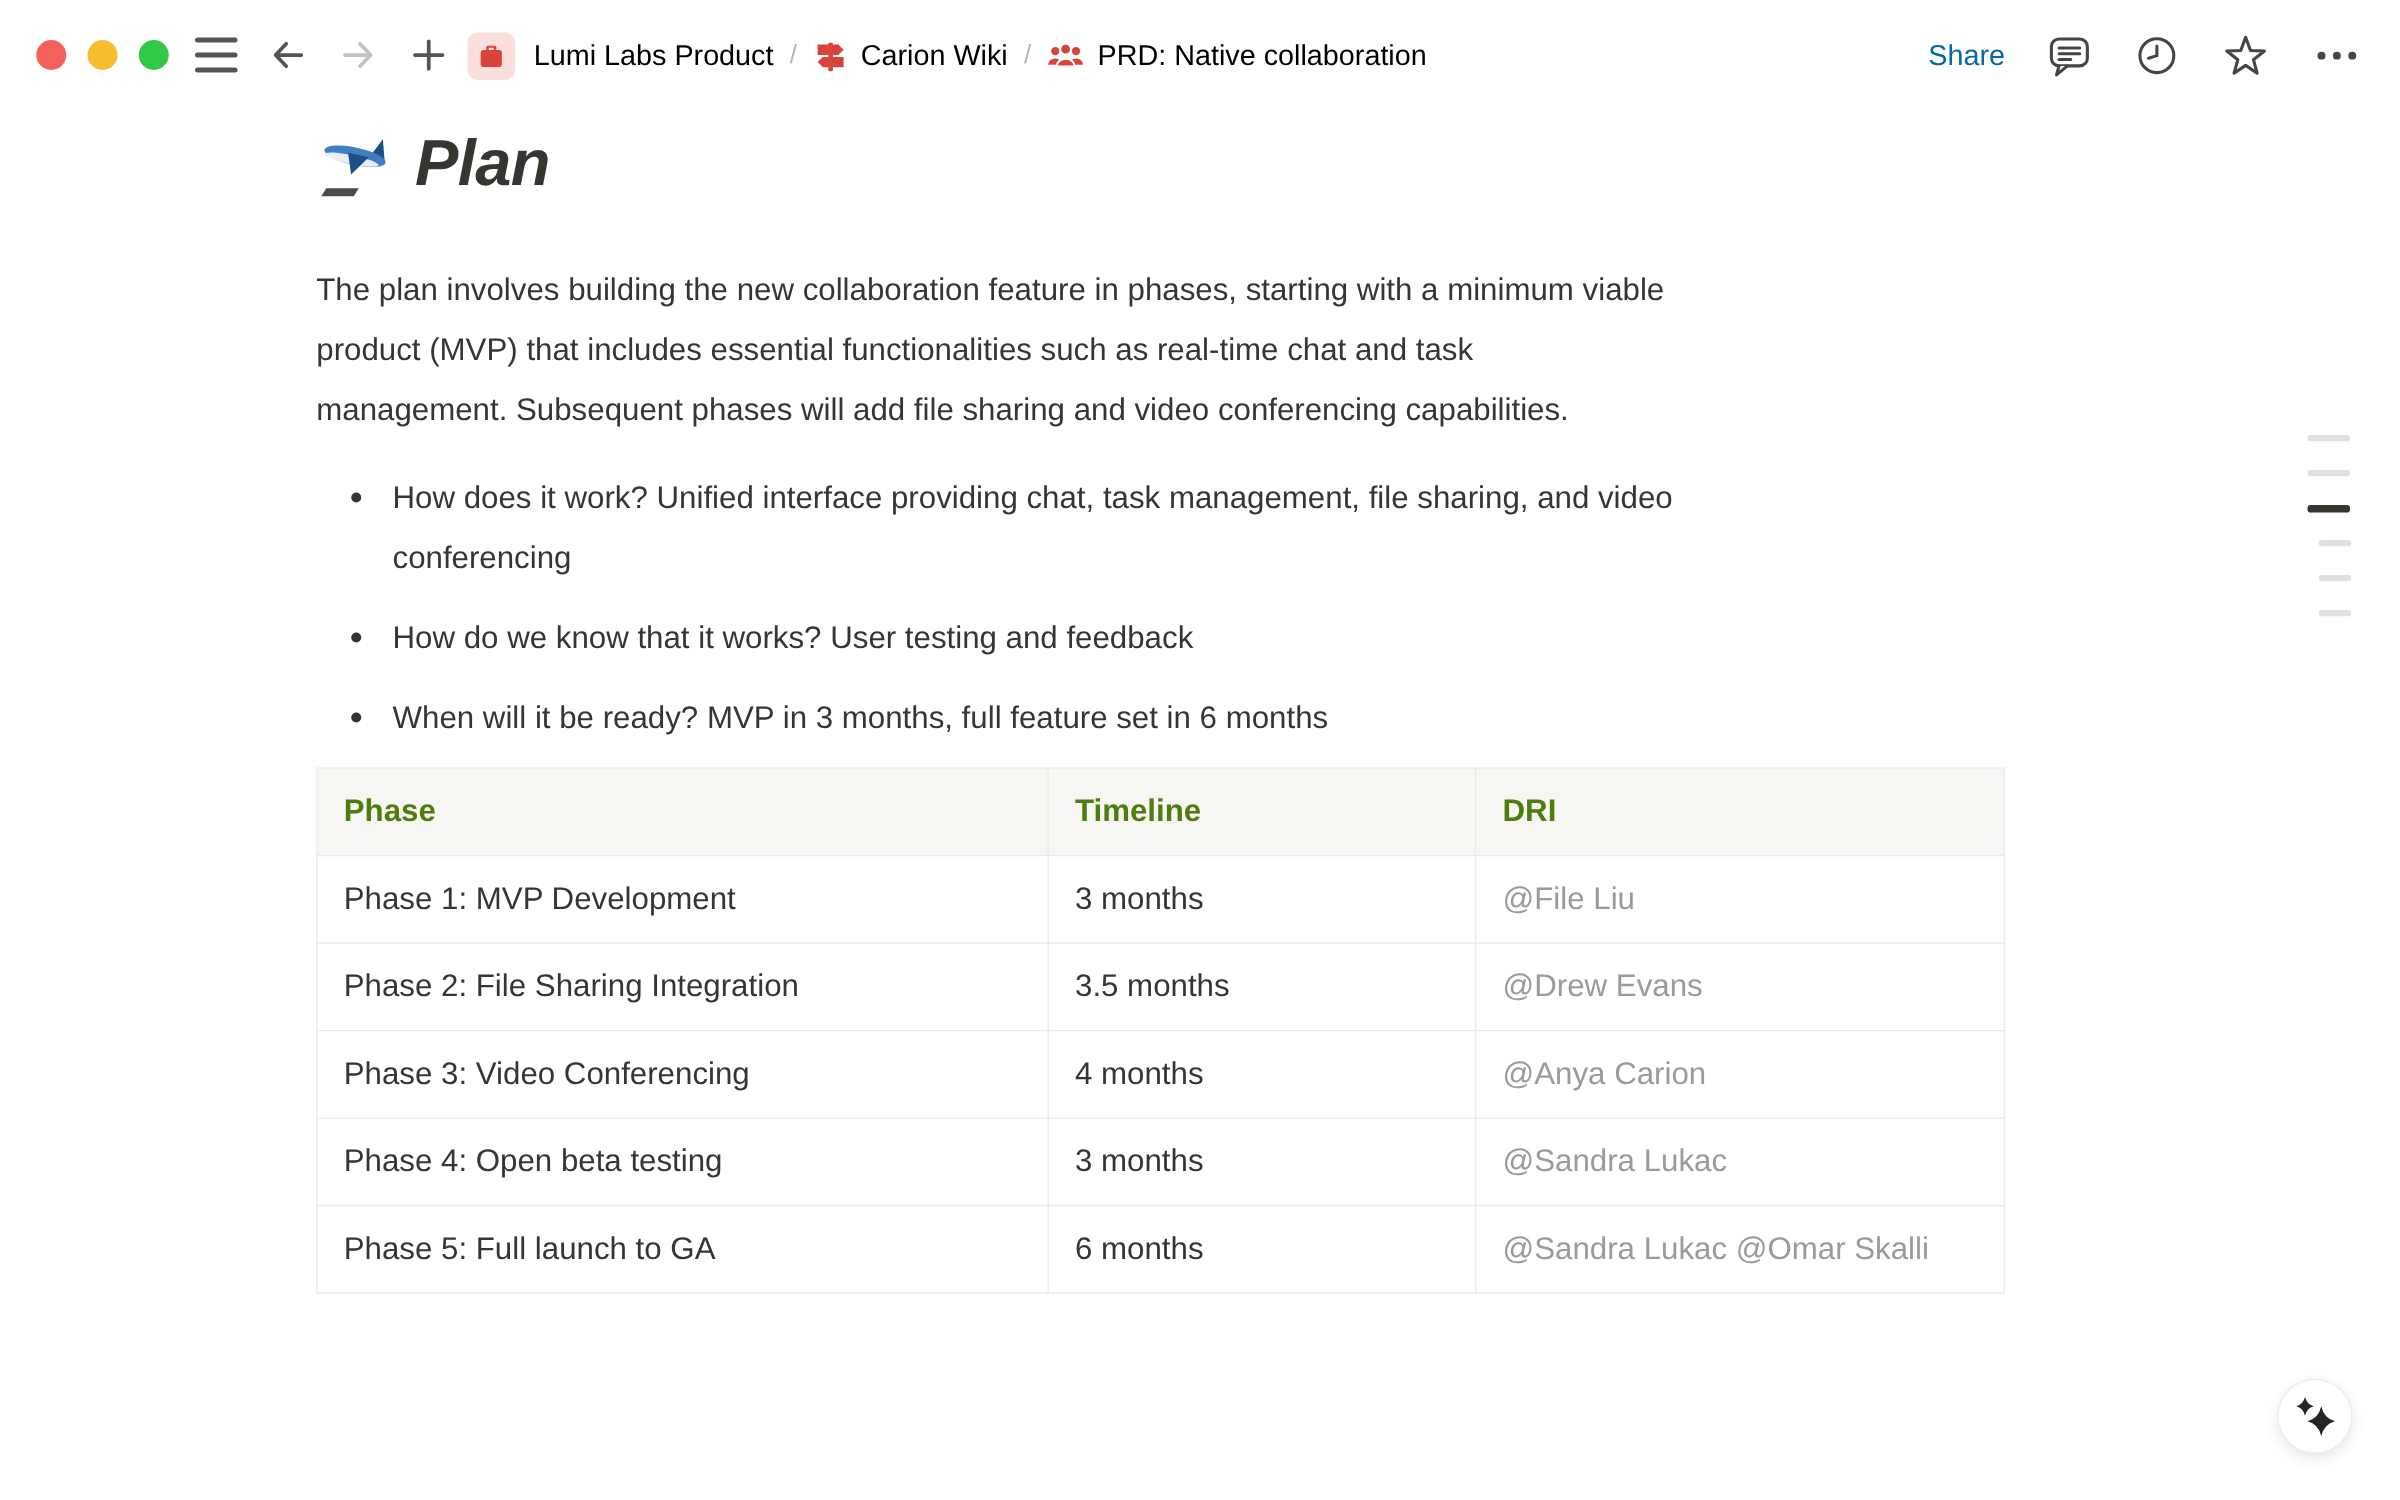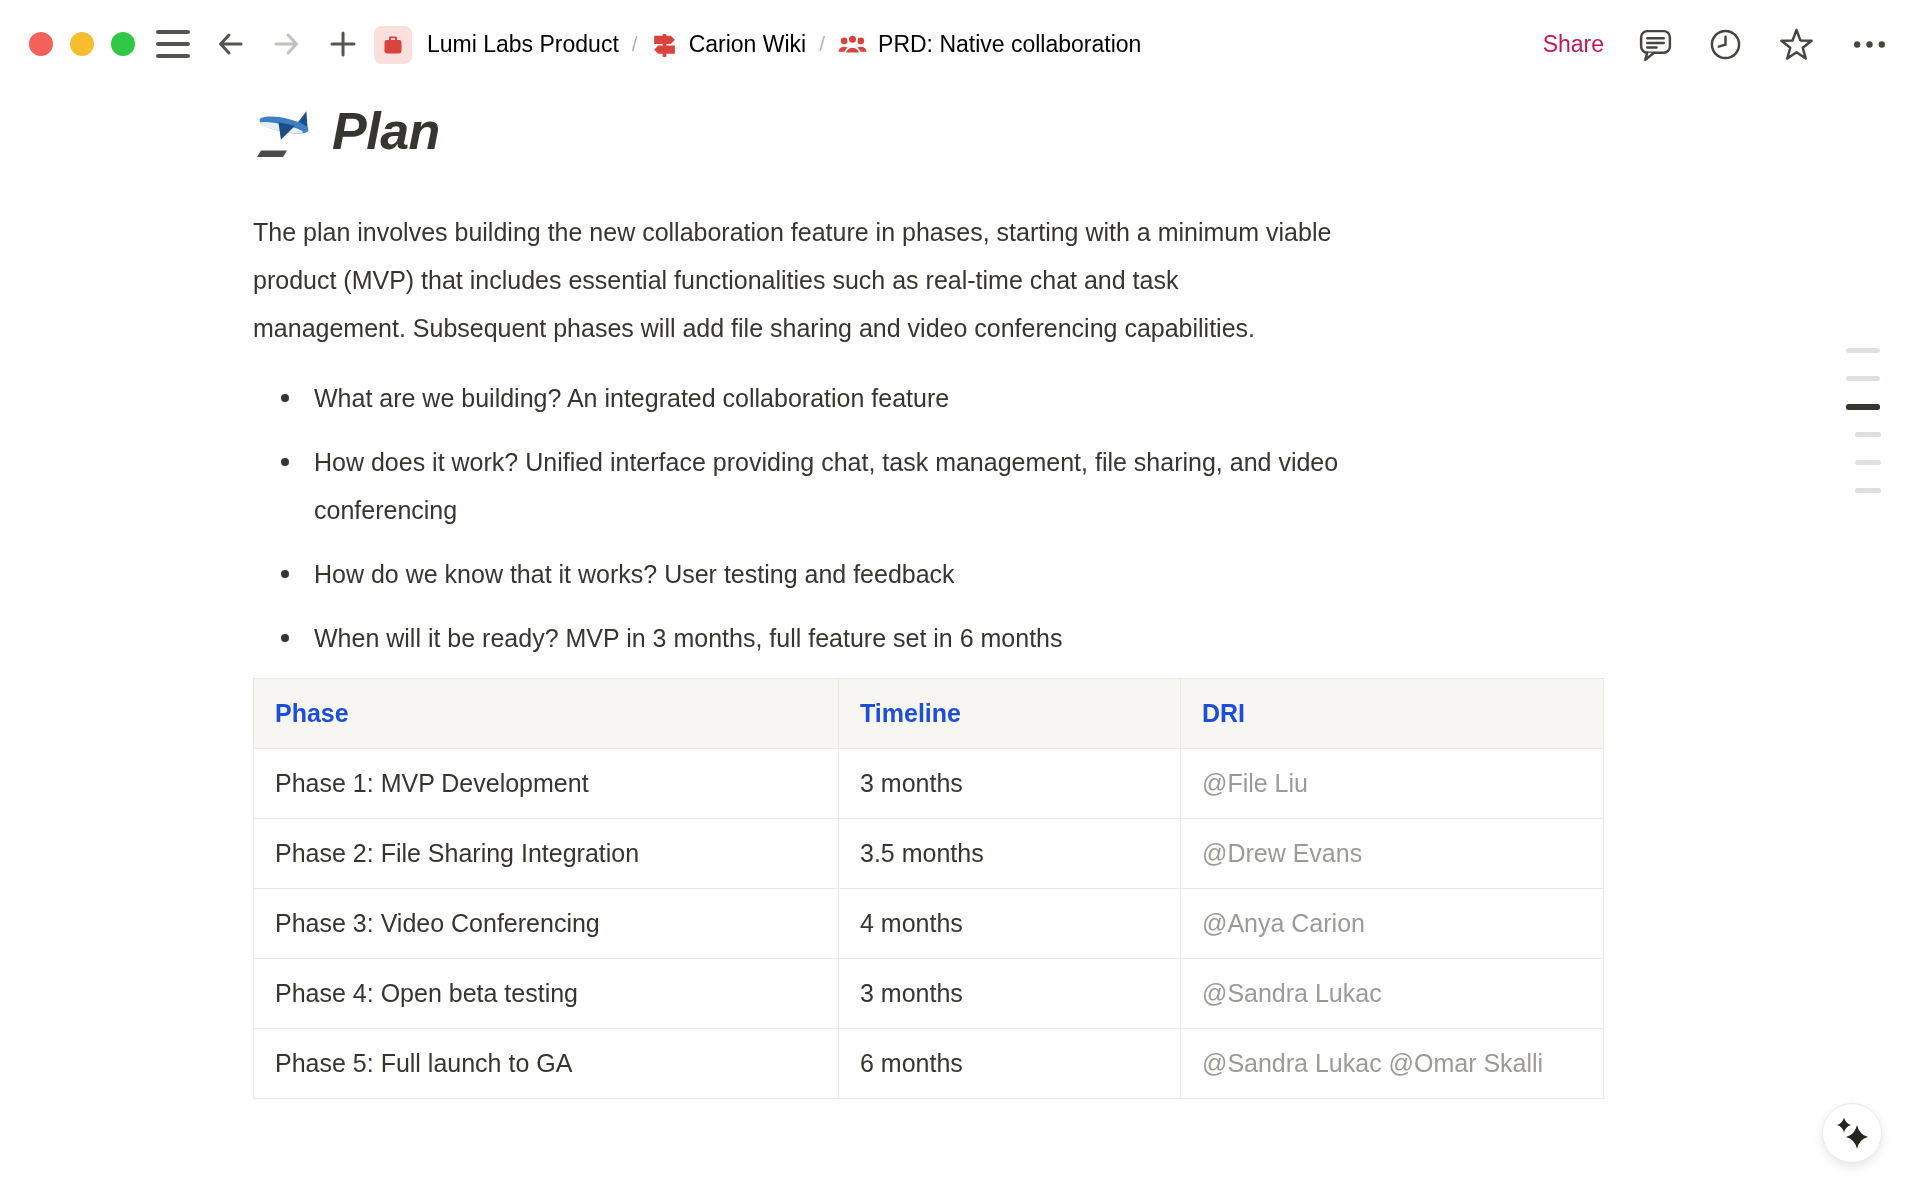--- a/index.html
+++ b/index.html
@@ -27,41 +27,41 @@
   .ws-badge { position:absolute; left:374px; top:26px; width:38px; height:38px;
     background:#fbdfdc; border-radius:8px; display:flex; align-items:center; justify-content:center; }
 
   .crumbs { position:absolute; left:427px; top:0; height:88px; display:flex; align-items:center;
     gap:11px; font-size:23px; color:#37352f; white-space:nowrap; }
   .crumb { text-decoration:none; color:#000000; }
   .sep { color:#b6b5b2; font-size:21px; margin:0 2px; }
   .crumb-ic { display:flex; align-items:center; }
 
   .actions { position:absolute; right:30px; top:0; height:88px; display:flex; align-items:center; gap:33px; }
-  .share { font-size:23px; color:#be185d; }
+  .share { font-size:23px; color:#0369a1; }
   .actions .ic { display:flex; align-items:center; justify-content:center; }
 
   
   main { position:absolute; left:253px; top:96px; width:1448px; }
   .title-row { display:flex; align-items:center; gap:17px; height:70px; }
   .page-emoji { width:62px; height:62px; display:flex; align-items:center; justify-content:center; }
   h1.page-title { margin:0; font-size:52px; font-weight:700; letter-spacing:-0.5px; color:#37352f;font-style:italic; }
 
   .intro { margin:42px 0 0 0; font-size:25px; line-height:48px; white-space:pre-line; }
 
   ul.qlist { list-style:none; margin:22px 0 0 0; padding:0; }
   ul.qlist li { position:relative; padding-left:61px; margin:0 0 16px 0;
     font-size:25px; line-height:48px; white-space:pre-line; }
   ul.qlist li::before { content:""; position:absolute; left:28px; top:20px;
     width:8px; height:8px; border-radius:50%; background:#37352f; }
 
   table.phases { margin-top:4px; border-collapse:collapse; width:1350px; table-layout:fixed; }
   table.phases th, table.phases td { border:1px solid #e9e9e7; height:70px;
     padding:0 12px 0 21px; text-align:left; vertical-align:middle; font-size:25px; }
-  table.phases th { background:#f7f6f3; font-weight:700; color:#1d4ed8; }
+  table.phases th { background:#f7f6f3; font-weight:700; color:#4d7c0f; }
   table.phases td { color:#37352f; background:#fff; }
   table.phases td.dri { color:#9b9a97; }
 
   
   .toc { position:absolute; left:1846px; top:348px; width:35px; }
   .toc span { display:block; height:5px; border-radius:2.5px; background:#e1e0de; margin-bottom:23px; }
   .toc span.active { background:#37352f; height:6px; margin-bottom:22px; }
   .toc span.indent { width:26px; margin-left:9px; }
   .toc span.full { width:34px; }
 
@@ -181,21 +181,20 @@
       </svg>
     </span>
     <h1 class="page-title">Plan</h1>
   </div>
 
   <p class="intro">The plan involves building the new collaboration feature in phases, starting with a minimum viable
 product (MVP) that includes essential functionalities such as real-time chat and task
 management. Subsequent phases will add file sharing and video conferencing capabilities.</p>
 
   <ul class="qlist">
-    <li>What are we building? An integrated collaboration feature</li>
     <li>How does it work? Unified interface providing chat, task management, file sharing, and video
 conferencing</li>
     <li>How do we know that it works? User testing and feedback</li>
     <li>When will it be ready? MVP in 3 months, full feature set in 6 months</li>
   </ul>
 
   <table class="phases">
     <colgroup>
         <col style="width:585px">
         <col style="width:342px">

